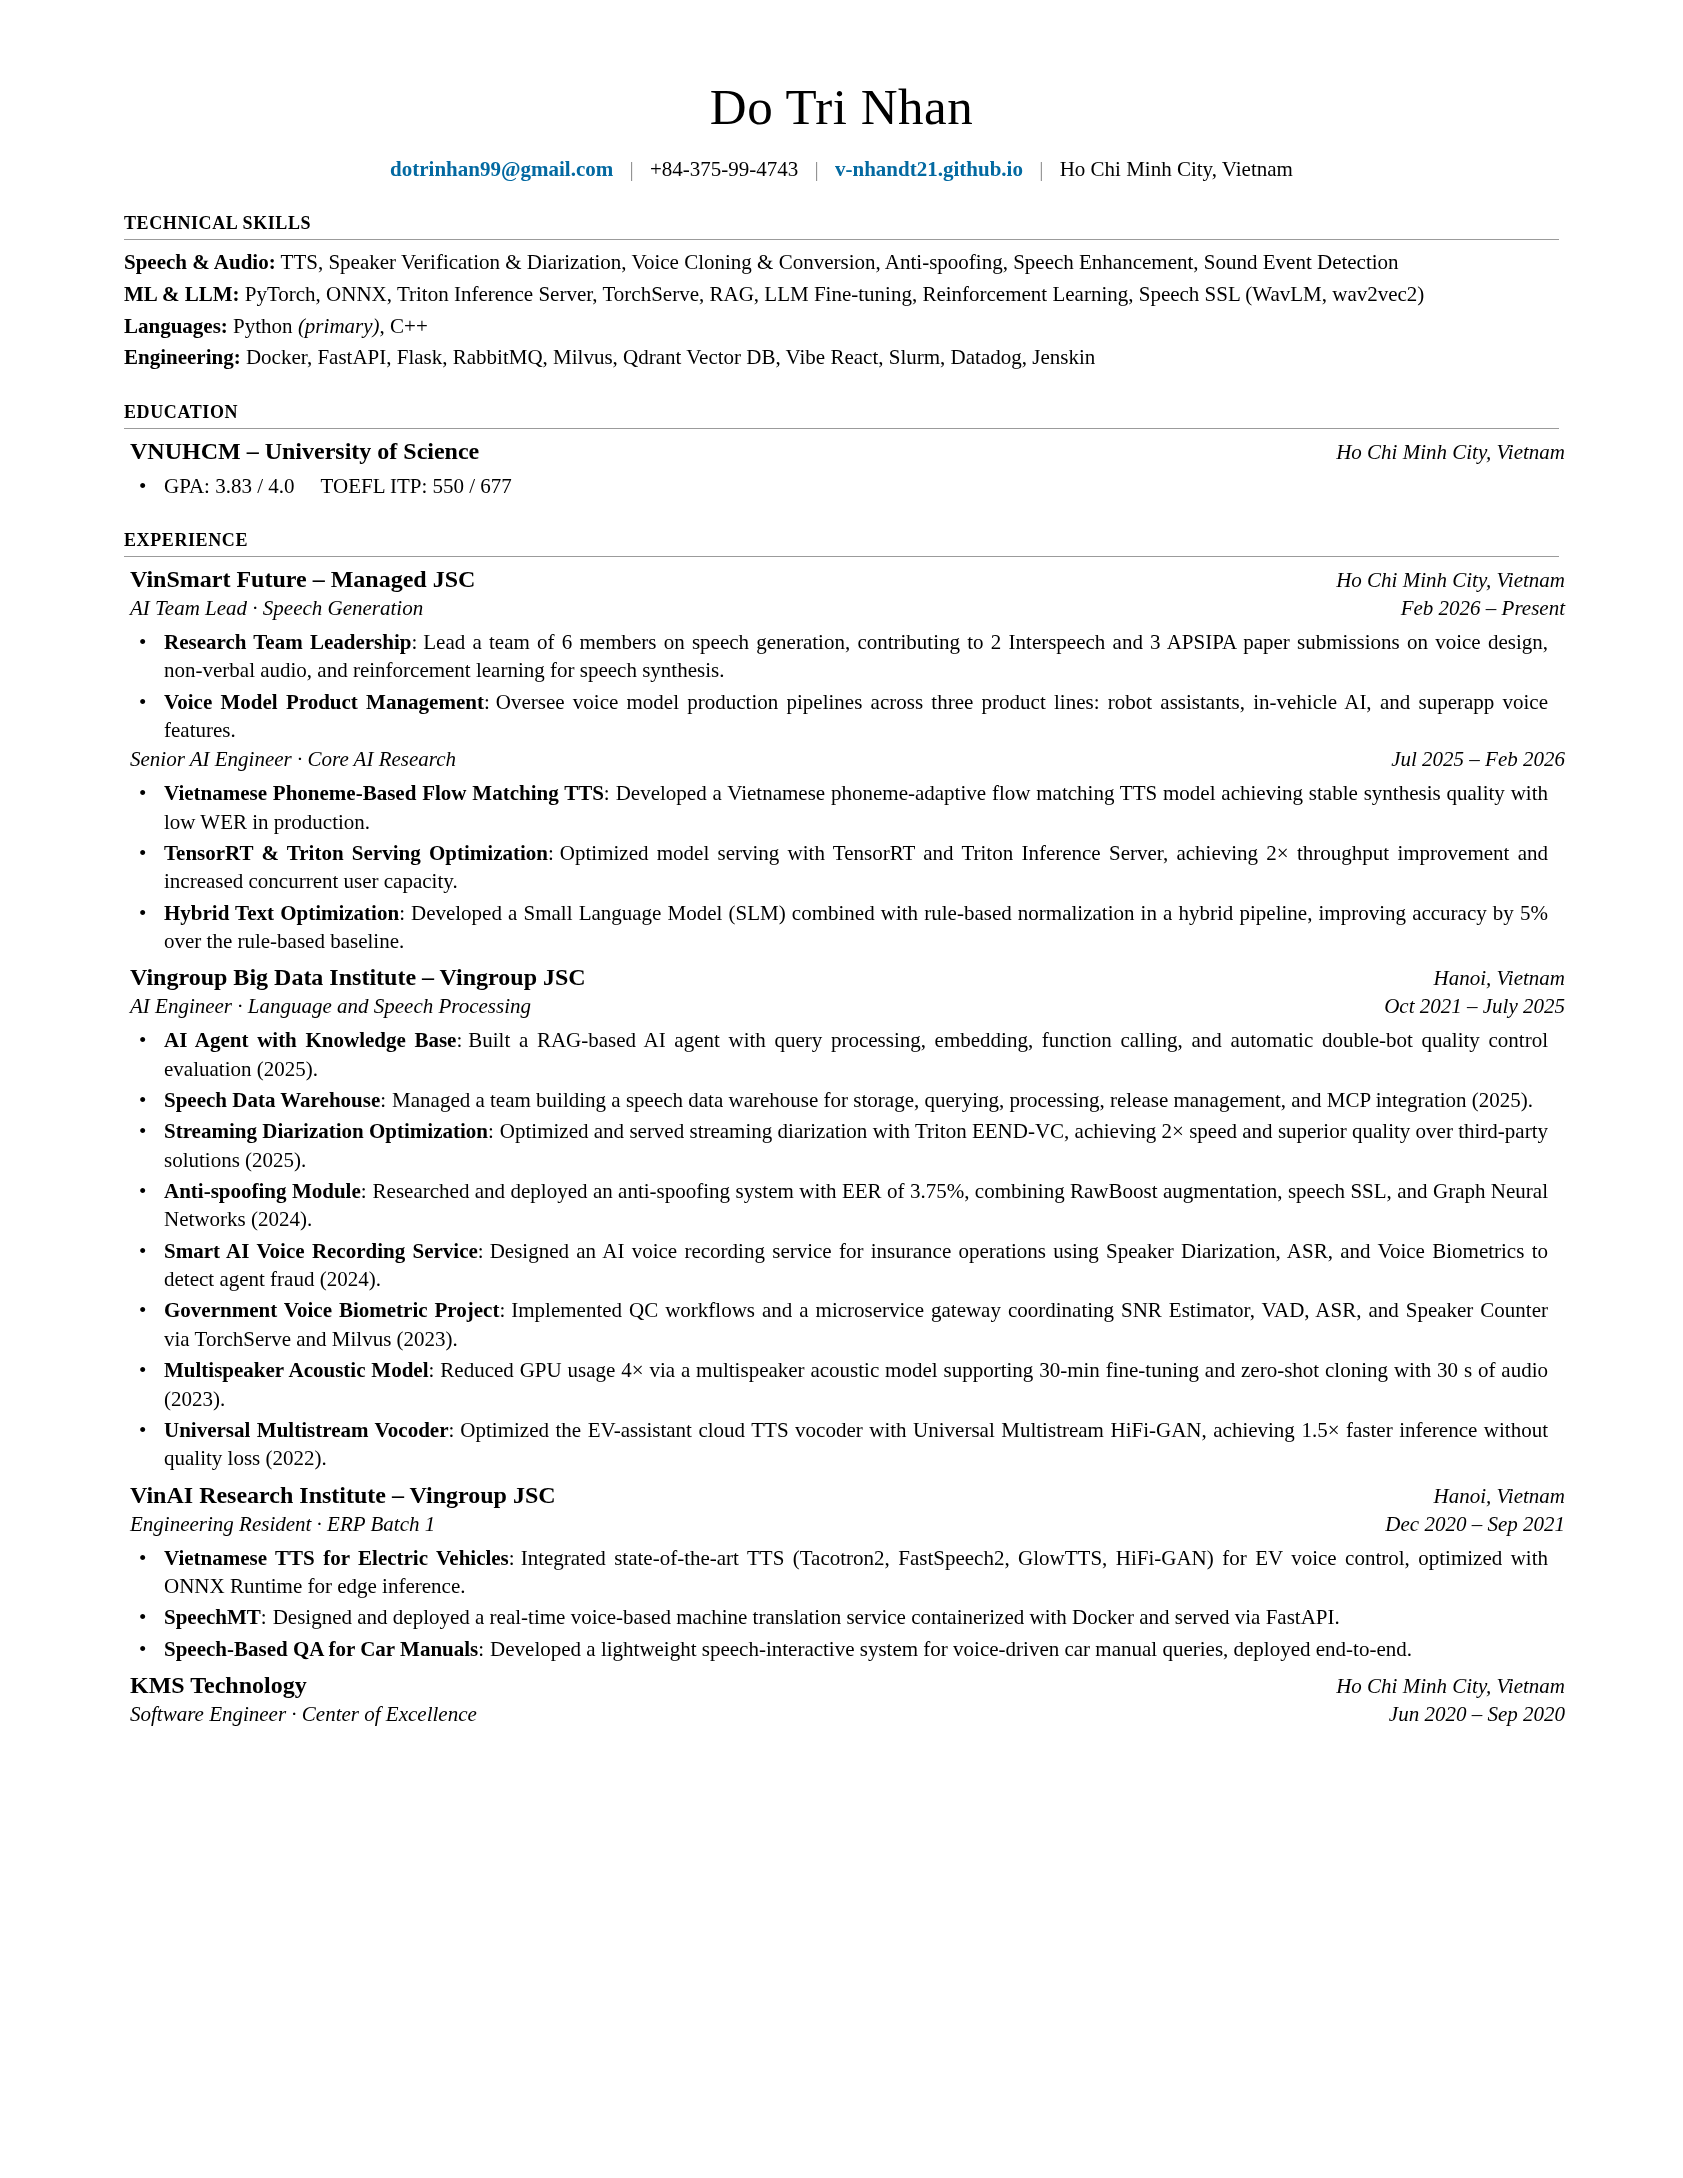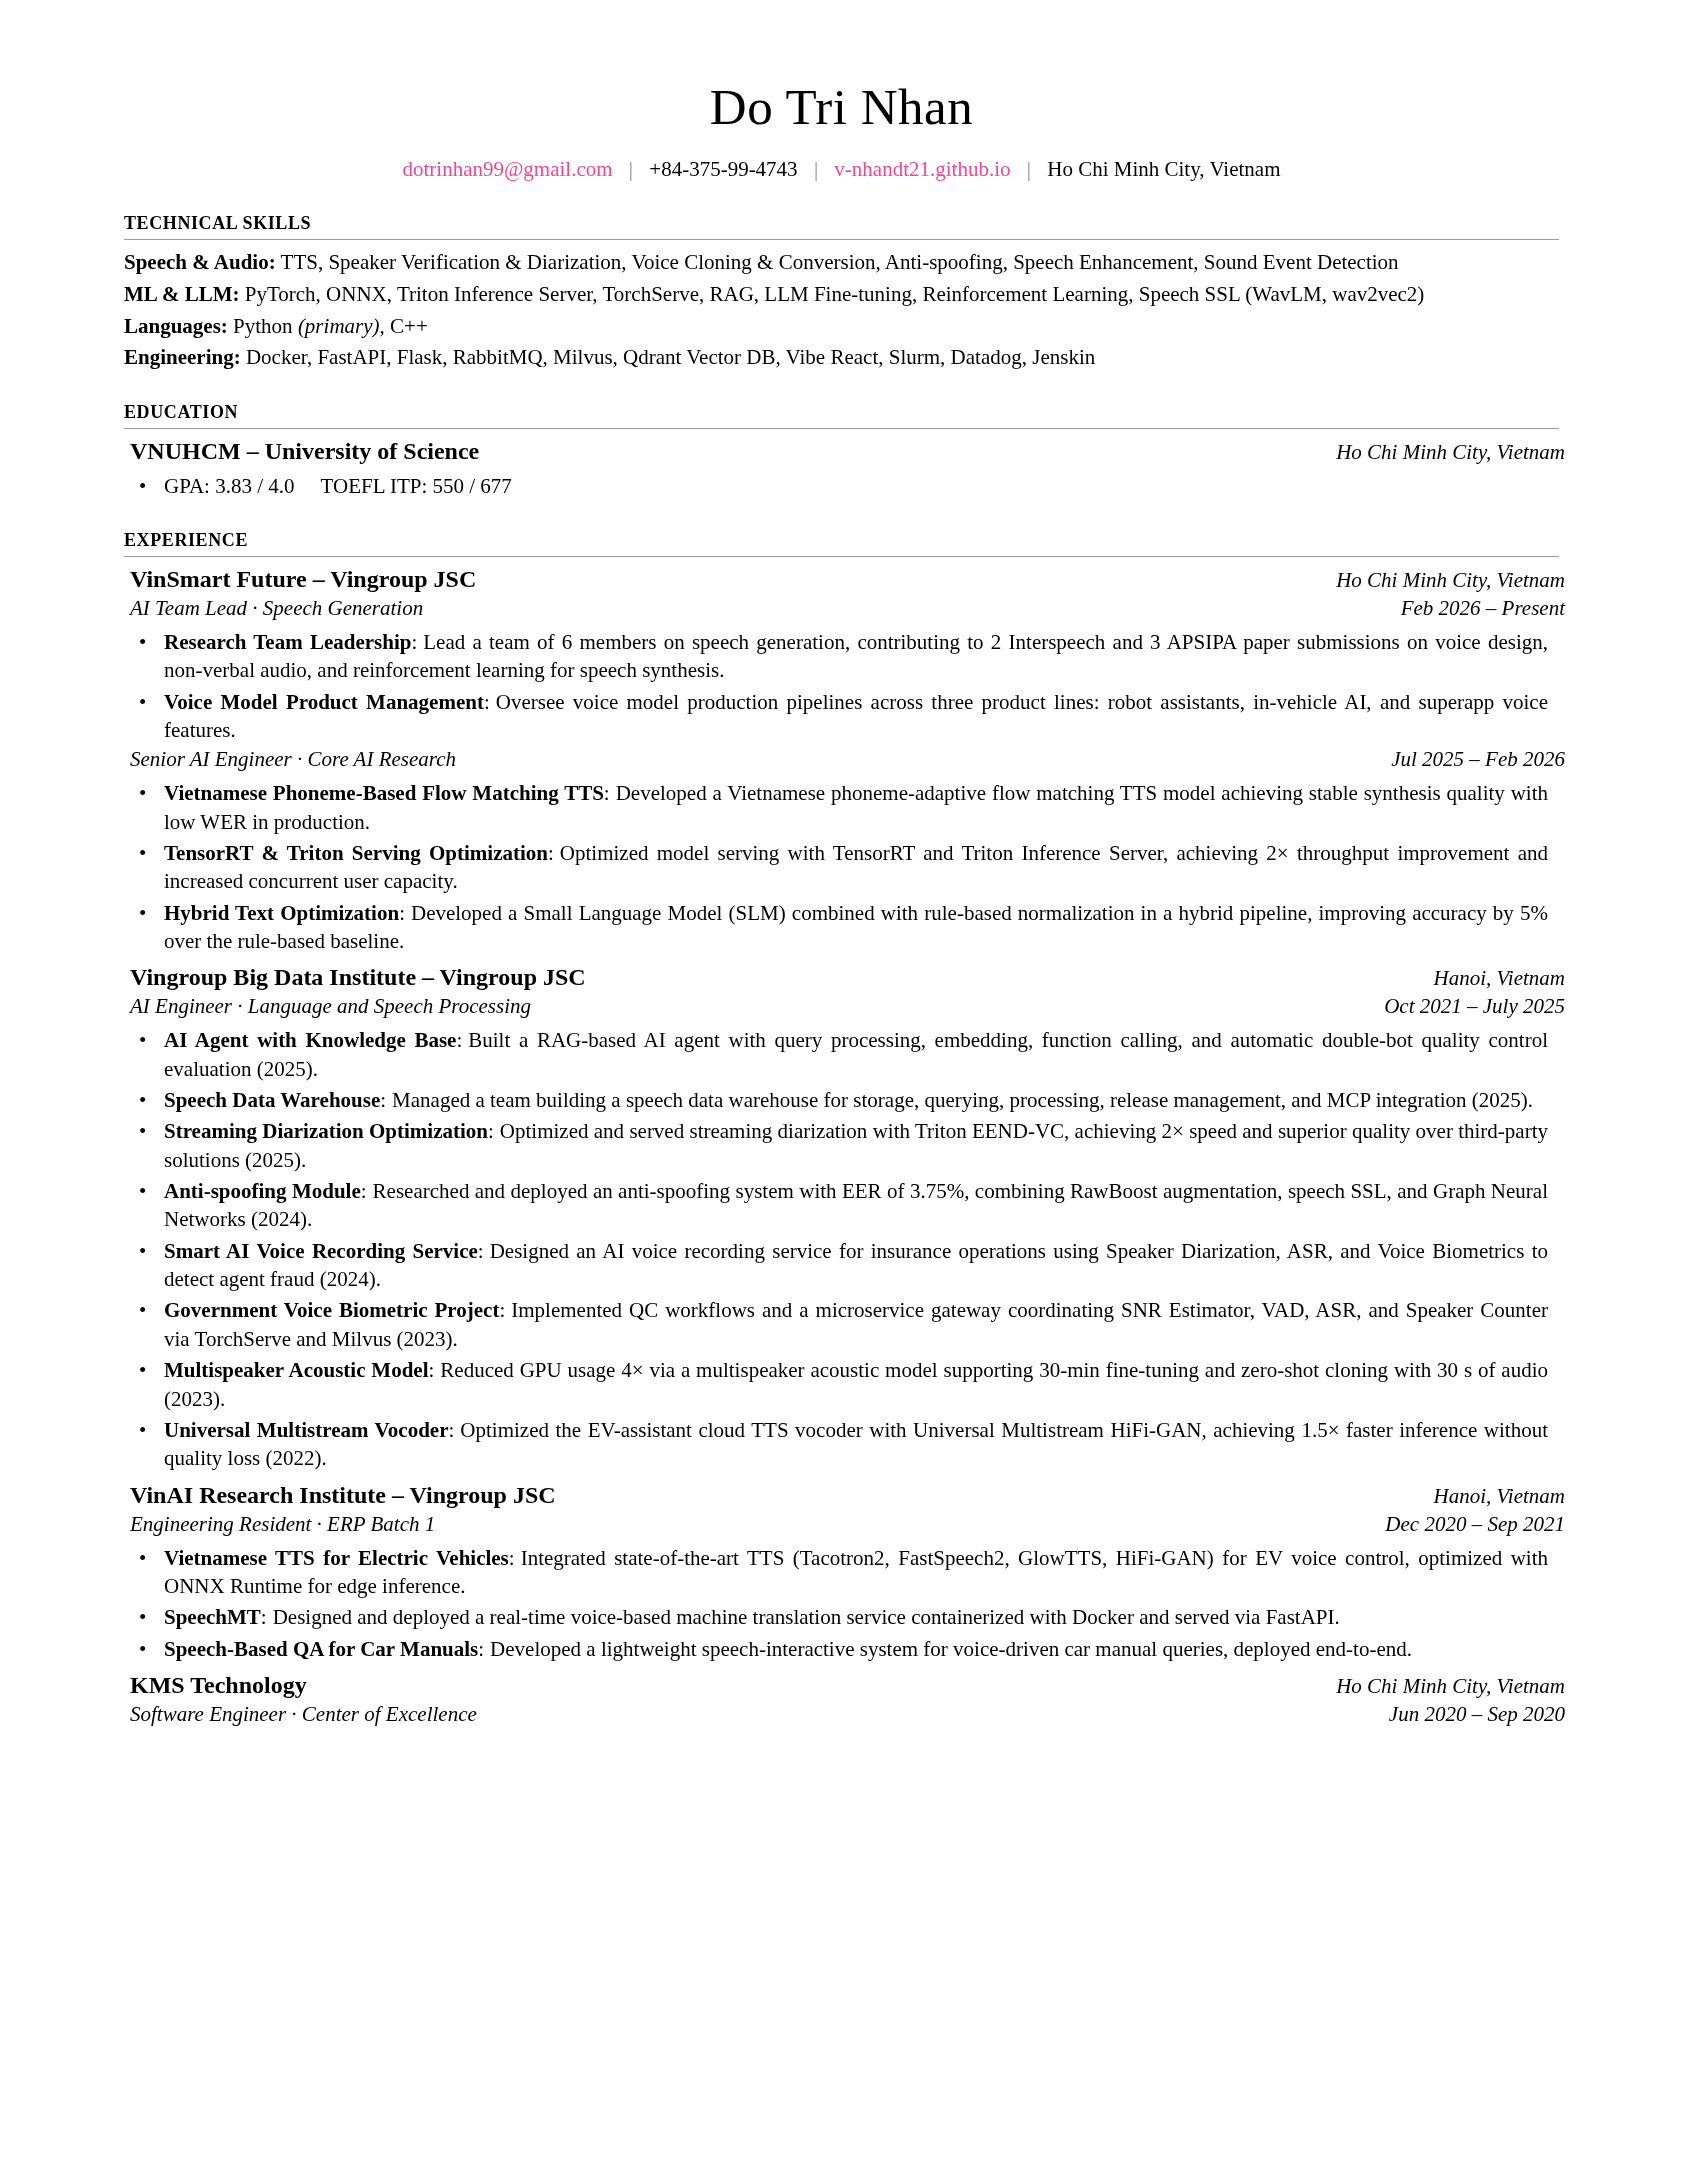--- a/index.html
+++ b/index.html
@@ -37,22 +37,23 @@
     margin-top: 20px;
     line-height: 1.3;
     white-space: nowrap;
   }
   .contact .sep {
     color: #8c8c8c;
     padding: 0 11px;
     font-weight: 300;
   }
   .contact a, .contact .link {
-    color: #ec4899;
+    color: #0369a1;
     text-decoration: none;
+    font-weight: bold;
   }
 
   
   .section {
     margin-top: 30px;
   }
   .section-title {
     font-size: 18px;
     letter-spacing: 0.6px;
     font-weight: bold;
@@ -187,21 +188,21 @@
       </ul>
     </div>
   </div>
 
   <div class="section">
     <div class="section-title">EXPERIENCE</div>
     <hr class="rule">
     <div id="experience-entries">
         <div class="entry">
           <div class="entry-row">
-            <span class="entry-org">VinSmart Future – Vingroup JSC</span>
+            <span class="entry-org">VinSmart Future – Managed JSC</span>
             <span class="entry-loc">Ho Chi Minh City, Vietnam</span>
           </div>
           <div class="entry-row subrow">
             <span class="entry-role">AI Team Lead · Speech Generation</span>
             <span class="entry-date">Feb 2026 – Present</span>
           </div>
           <ul class="bullets">
             <li><b>Research Team Leadership</b>:<span class="bhead-gap"></span><span>Lead a team of 6 members on speech generation, contributing to 2 Interspeech and 3 APSIPA paper submissions on voice design, non-verbal audio, and reinforcement learning for speech synthesis.</span></li>
             <li><b>Voice Model Product Management</b>:<span class="bhead-gap"></span><span>Oversee voice model production pipelines across three product lines: robot assistants, in-vehicle AI, and superapp voice features.</span></li>
           </ul>

